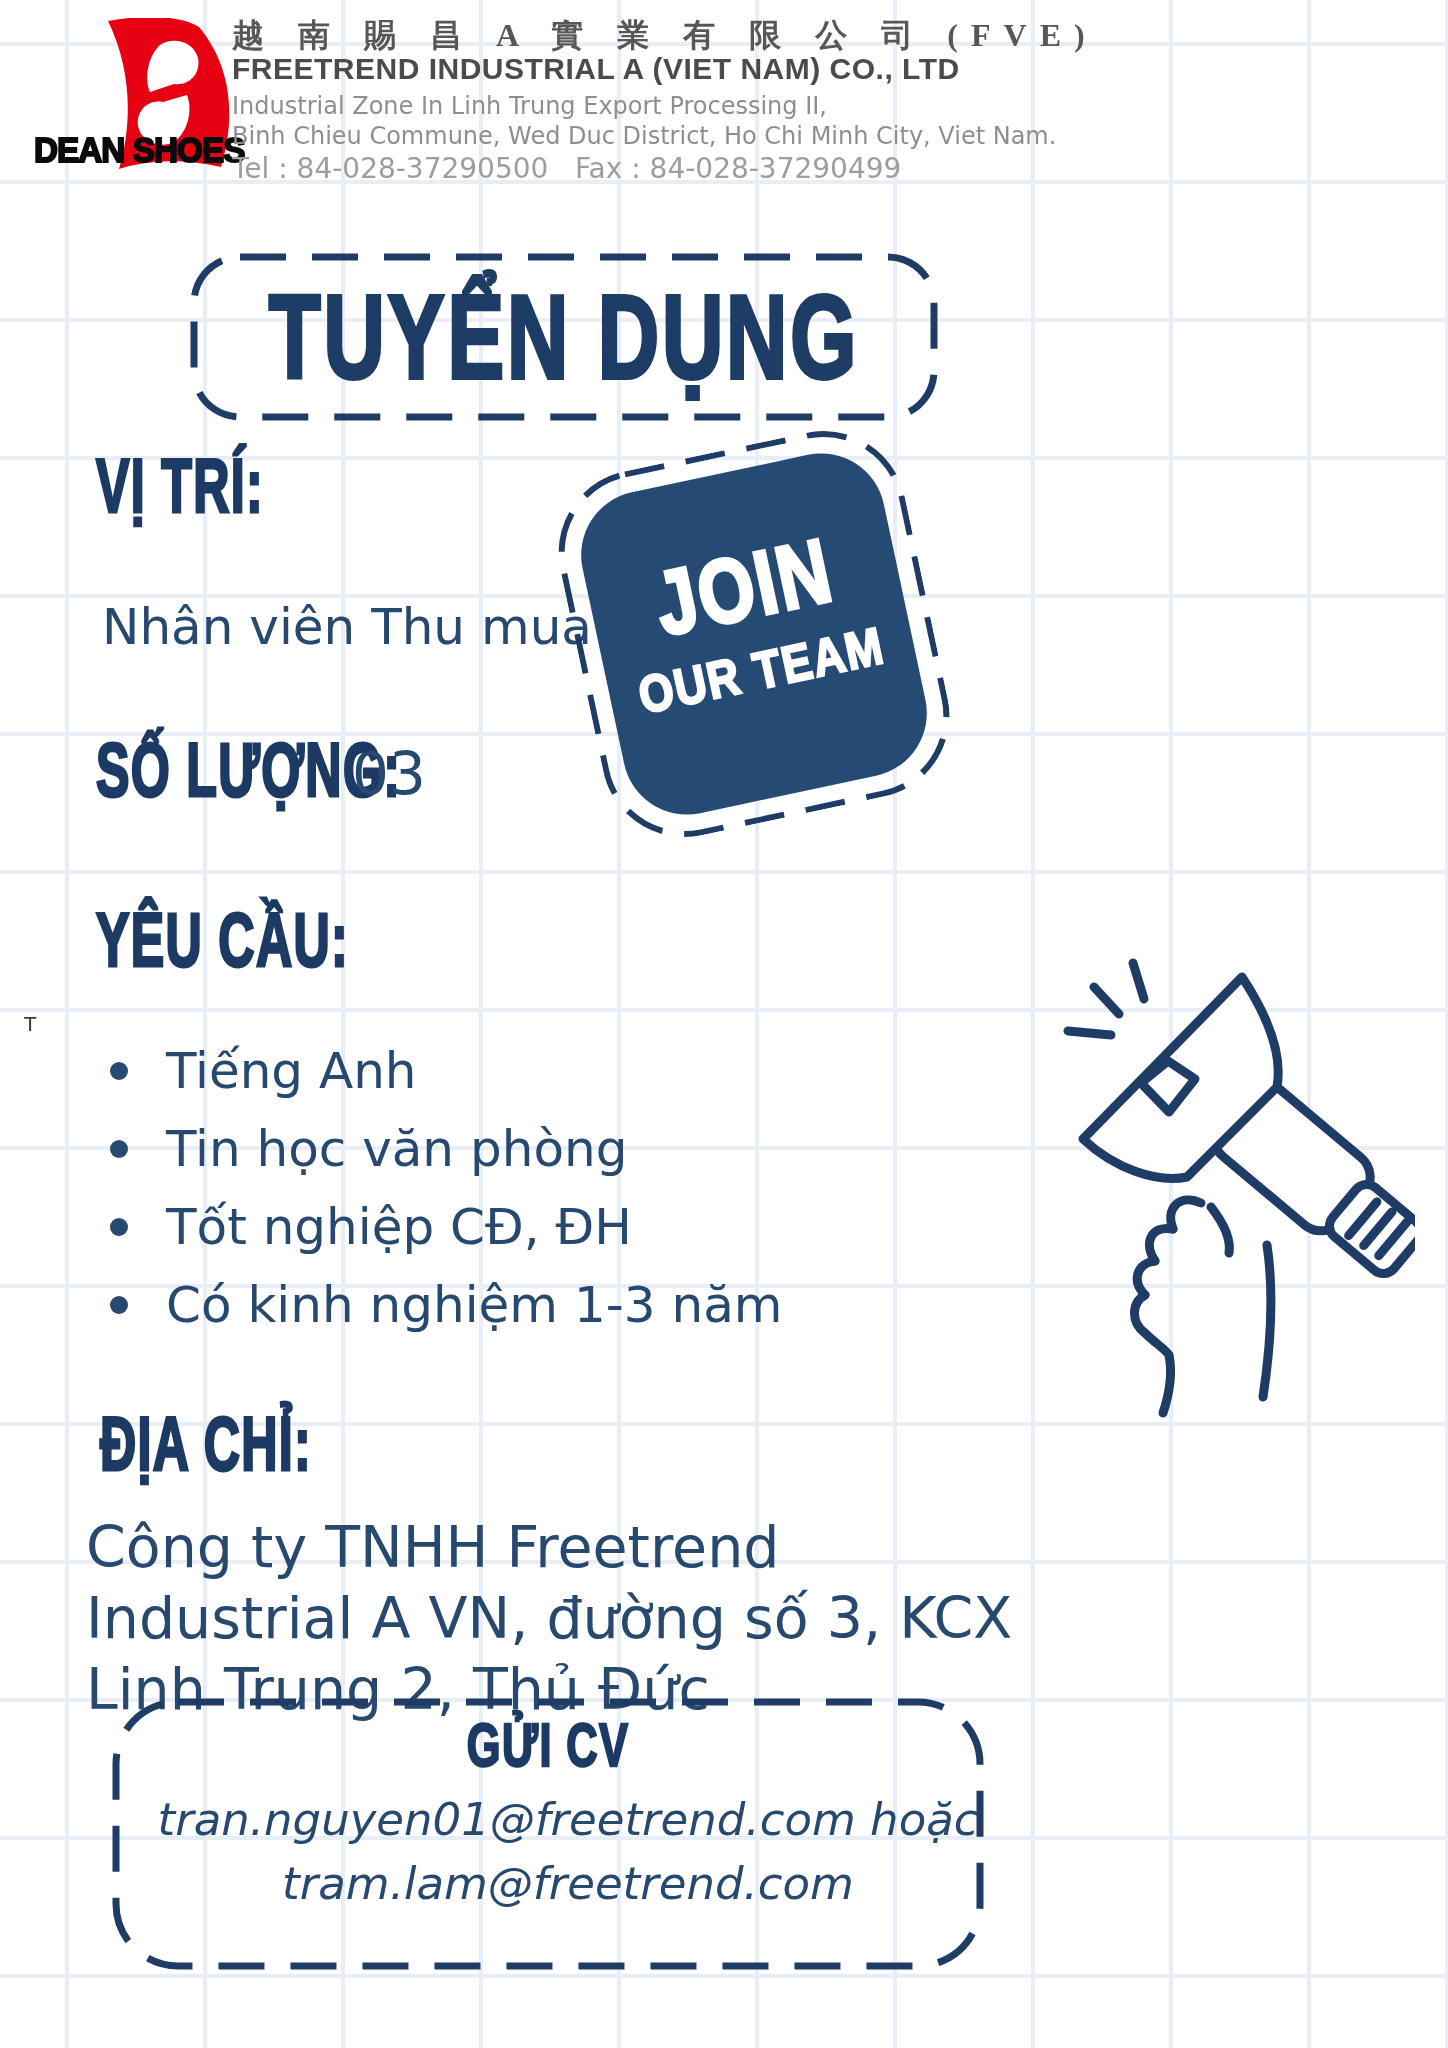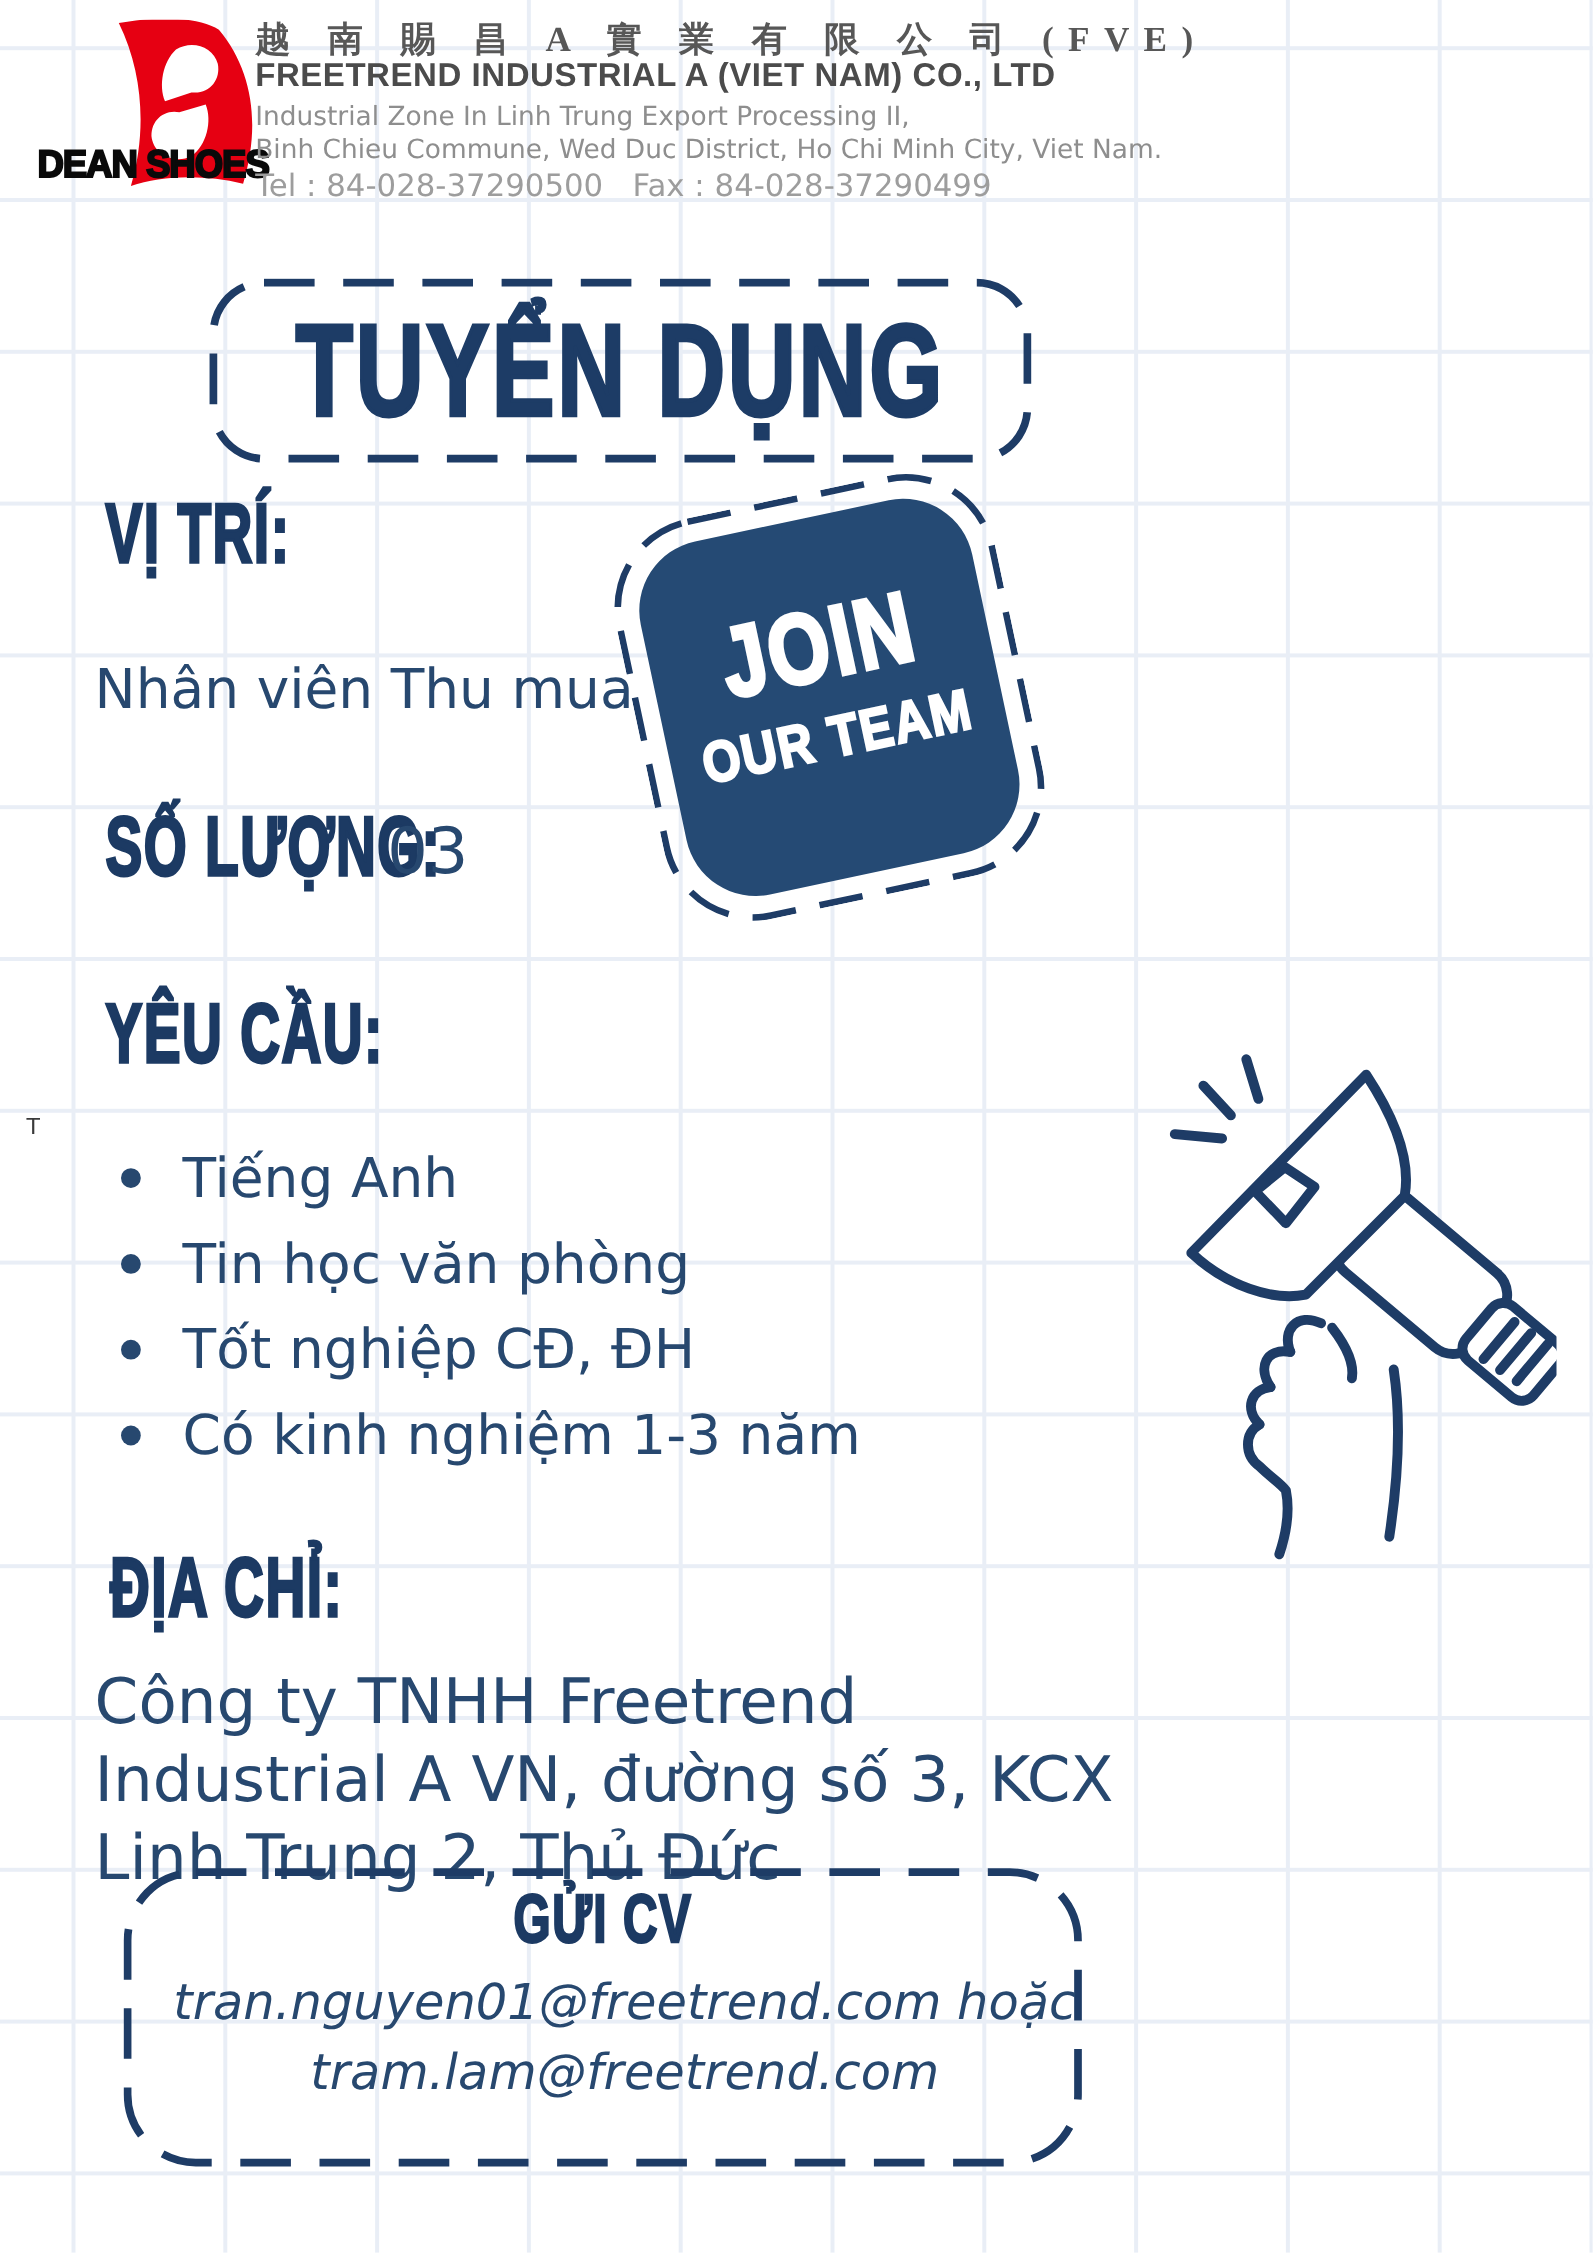--- a/index.html
+++ b/index.html
@@ -137,21 +137,21 @@
   <svg class="abs" style="left:190px;top:253px" width="748" height="168">
     <rect x="4" y="4" width="740" height="160" rx="46" fill="none" stroke="#1e3c66" stroke-width="7" stroke-dasharray="46 26"></rect>
   </svg>
   <div class="title-wrap">
     <div class="title-box-text">TUYỂN DỤNG</div>
   </div>
 
   <div class="abs" style="left:96px;top:448px">
     <span class="h-cond" style="font-size:76px">VỊ TRÍ:</span>
   </div>
-  <div class="abs body-text" style="left:86px;top:598px;font-size:50px">Nhân viên Thu mua</div>
+  <div class="abs body-text" style="left:102px;top:598px;font-size:50px">Nhân viên Thu mua</div>
 
   <div class="abs" style="left:96px;top:732px">
     <span class="h-cond" style="font-size:76px">SỐ LƯỢNG:</span>
   </div>
   <div class="abs body-text" style="left:352px;top:740px;font-size:58px">03</div>
 
   <div class="badge">
     <svg class="abs" style="left:0;top:0" width="352" height="372">
       <rect x="3" y="3" width="346" height="366" rx="80" fill="none" stroke="#1e3c66" stroke-width="6" stroke-dasharray="40 22"></rect>
     </svg>

